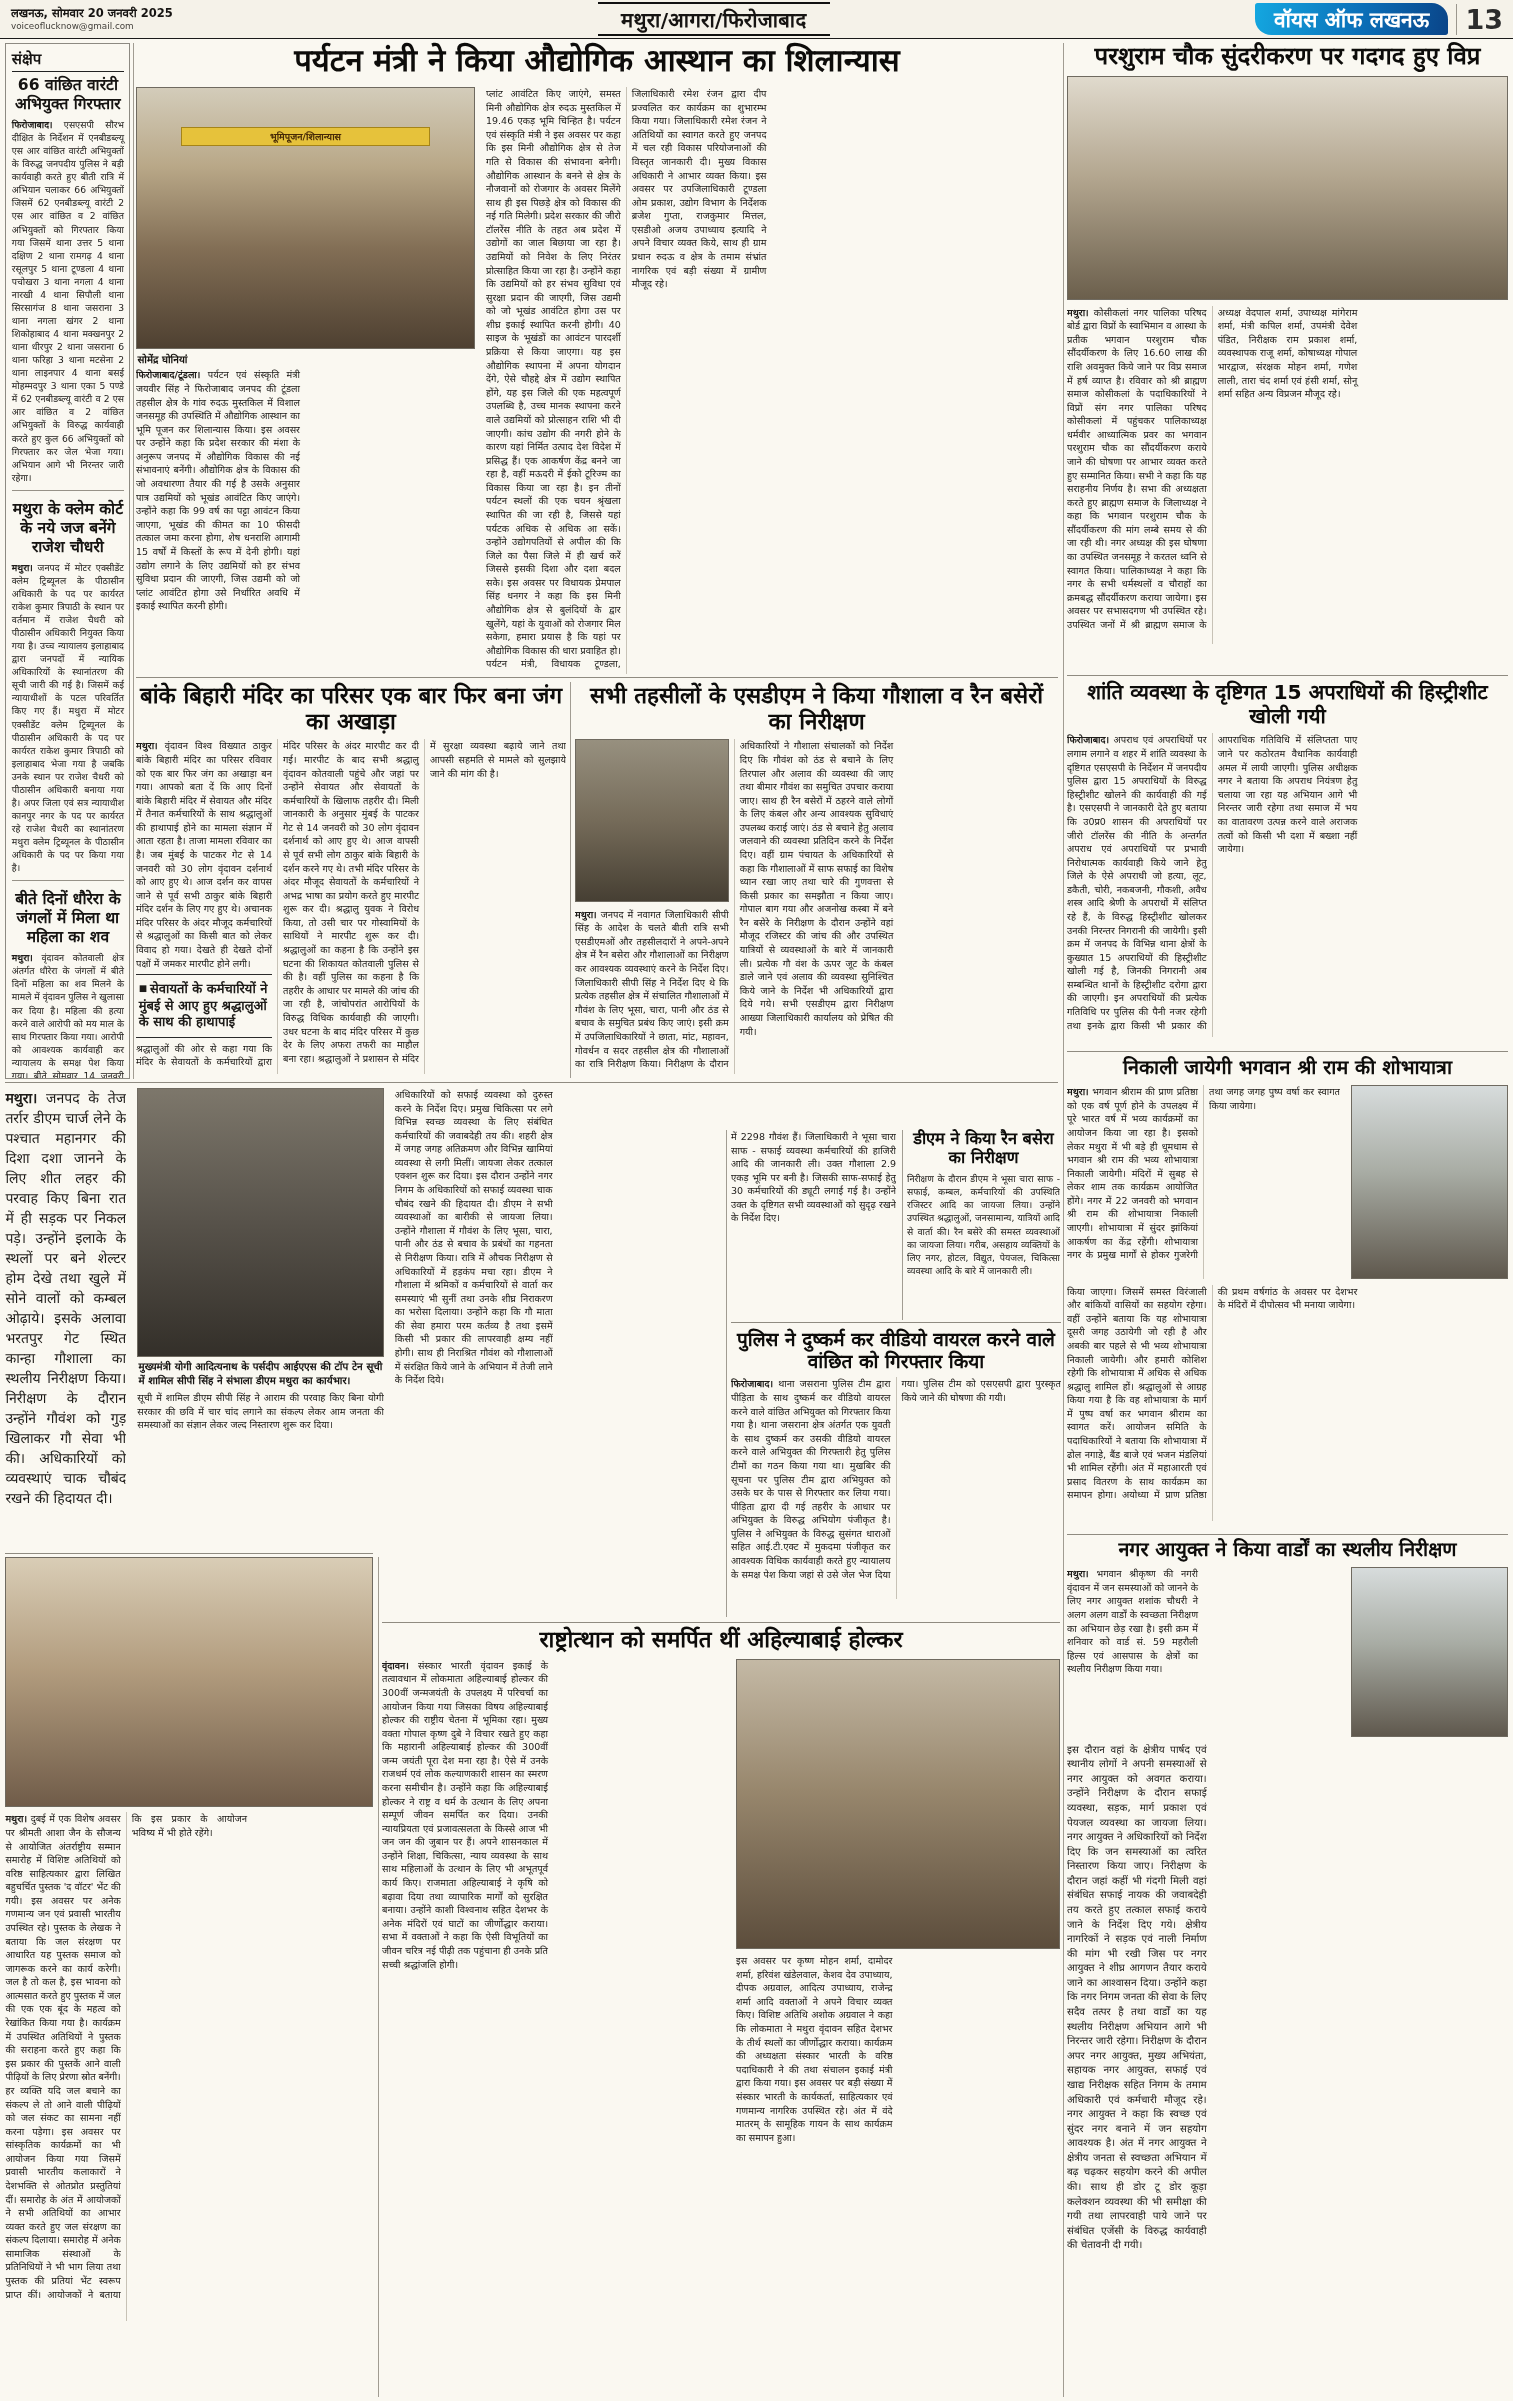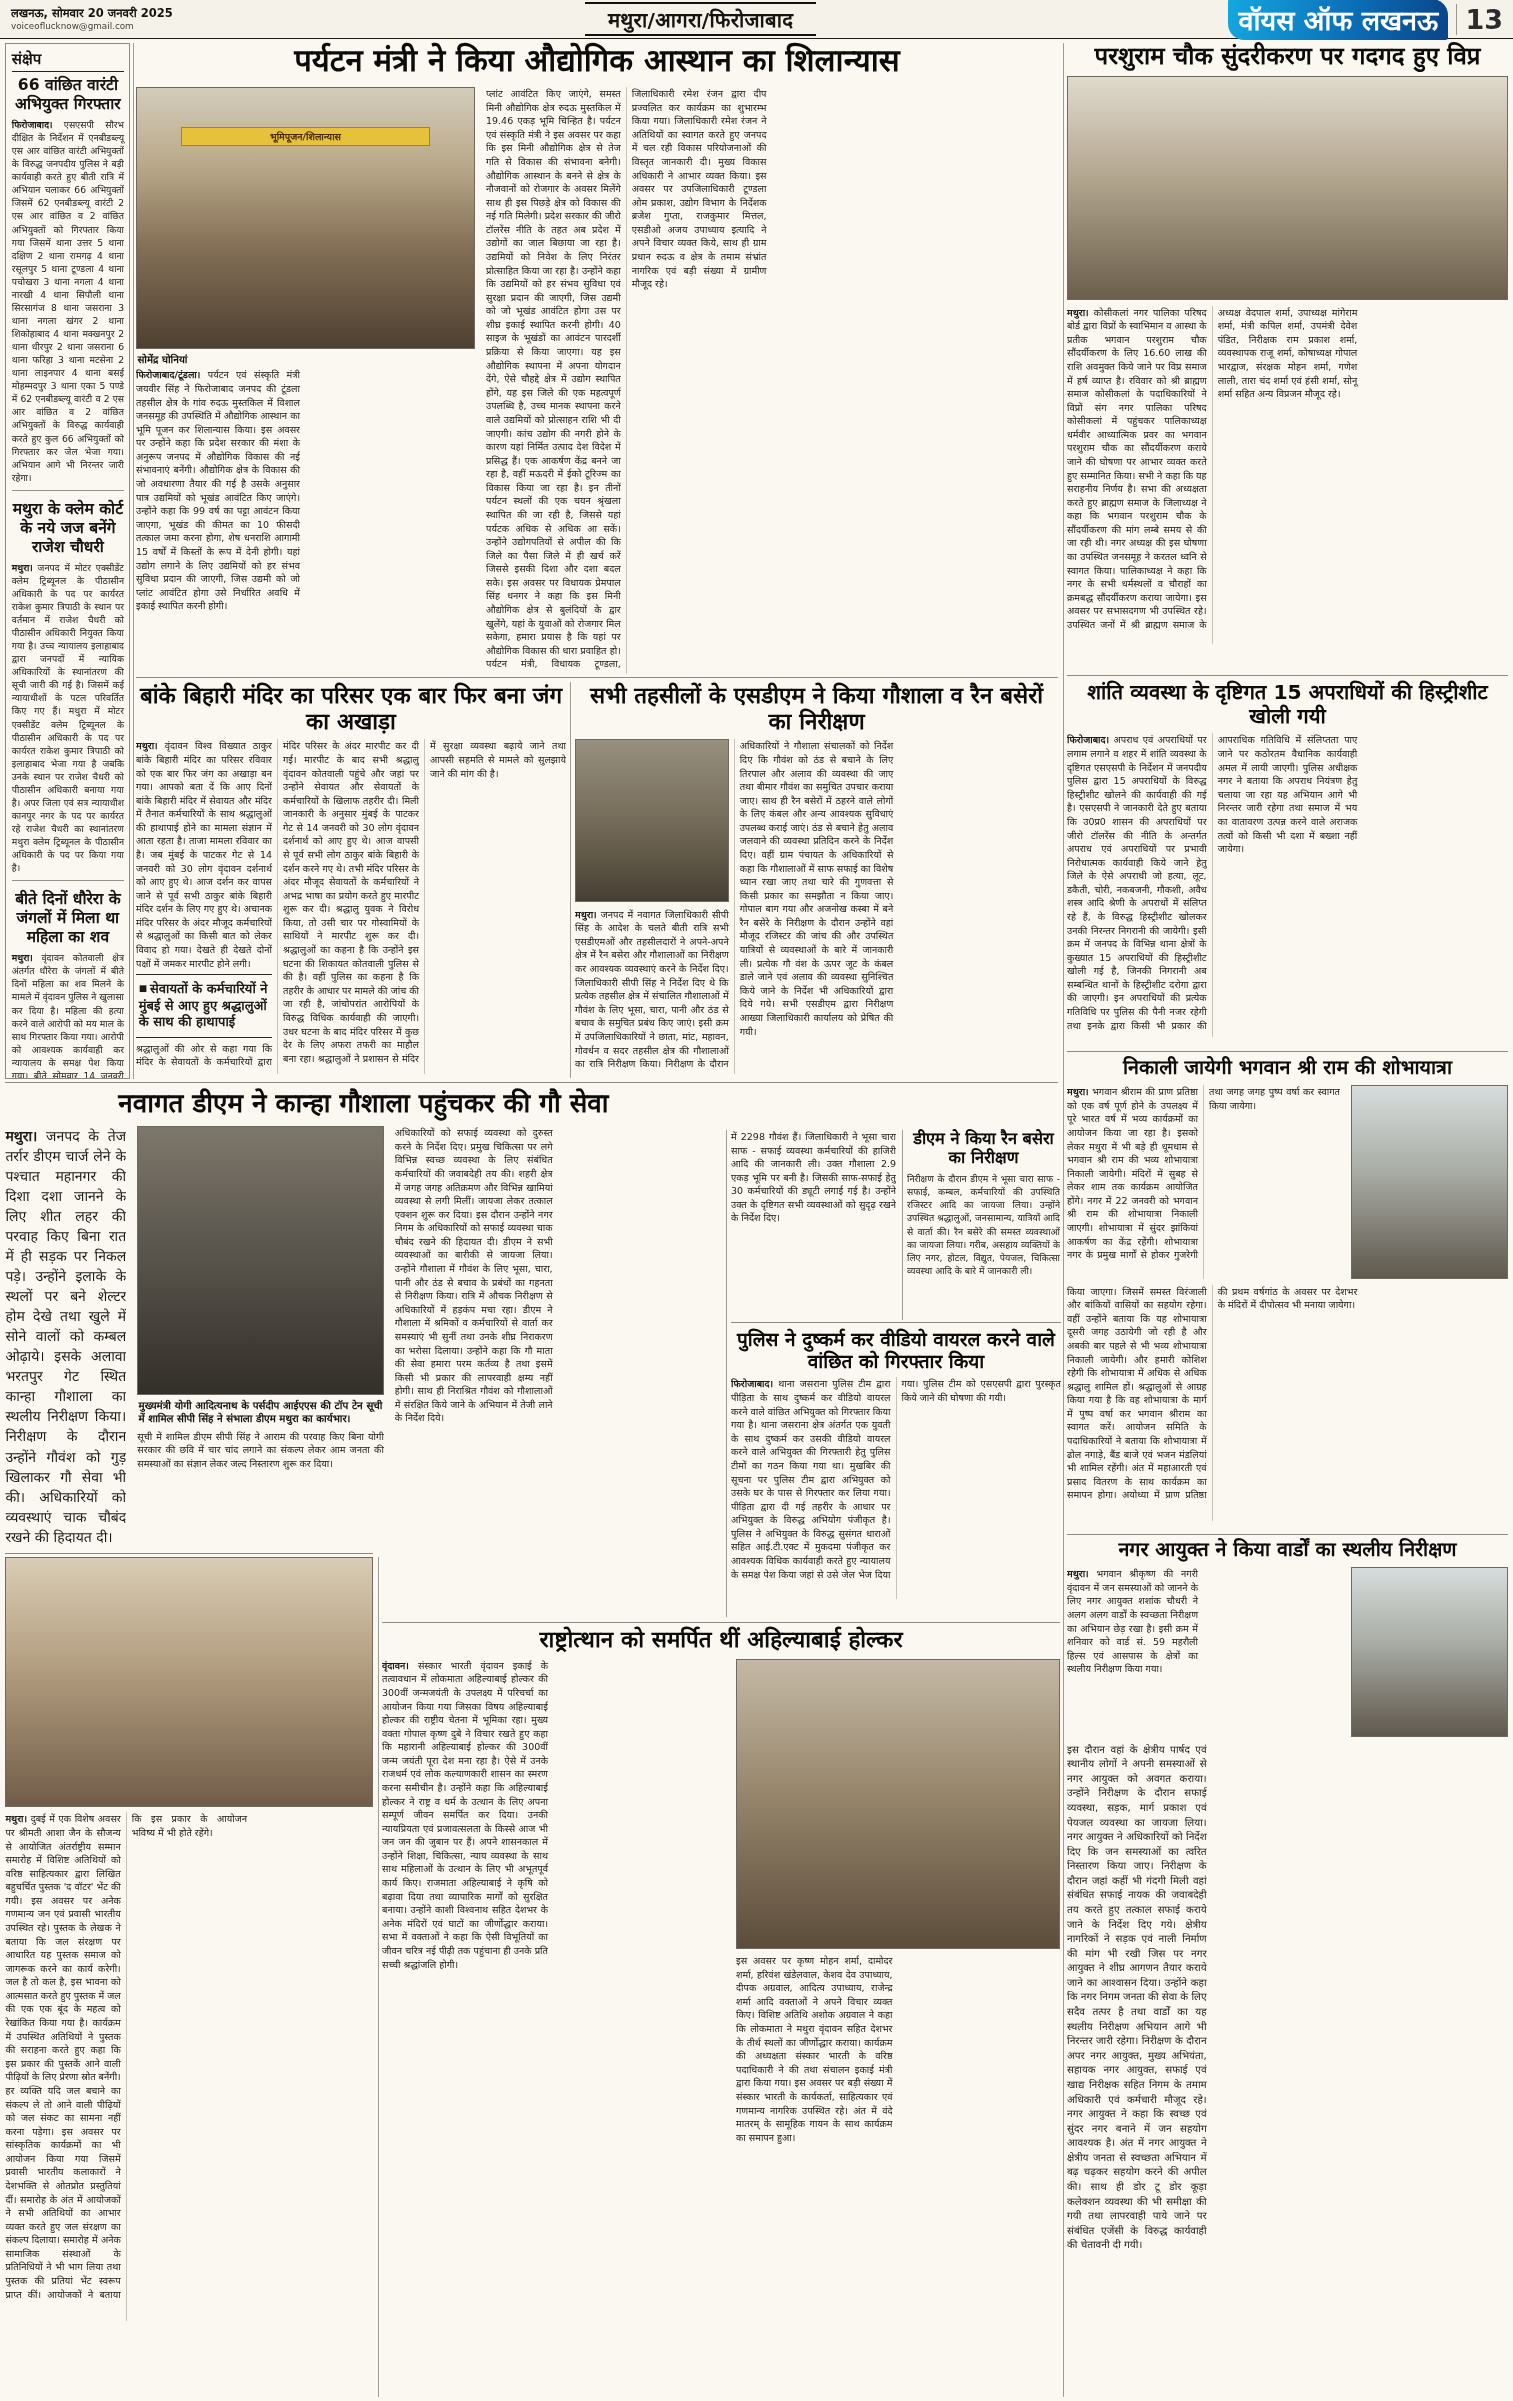--- a/index.html
+++ b/index.html
@@ -5,21 +5,21 @@
   *{box-sizing:border-box;margin:0;padding:0}
   html,body{margin:0;padding:0}
   body{font-family:"DejaVu Sans",sans-serif;background:#d9d6cf}
   .page{position:relative;width:1514px;height:2401px;background:#faf8f1;color:#161412;overflow:hidden}
   
   .hdr{position:absolute;left:0;top:0;width:1514px;height:39px;display:flex;align-items:center;justify-content:space-between;padding:2.7px 11px;border-bottom:1.4px solid #1b1b1b;background:#f5f2e9}
   .hdr-date{font-size:11.5px;font-weight:bold;line-height:1.2}
   .hdr-date .em{display:block;font-weight:normal;font-size:8.8px;color:#44413c}
   .hdr-region{font-size:20.3px;font-weight:bold;border-top:2px solid #111;border-bottom:2px solid #111;padding:0.7px 23px;letter-spacing:0.3px}
   .hdr-right{display:flex;align-items:center;gap:8.1px}
-  .masthead{background:linear-gradient(100deg,#14a7e0 0%,#0b6fb8 55%,#0a4488 100%);color:#fff;font-size:27px;font-weight:bold;padding:2px 10px;border-radius:2.7px 16.3px 2.7px 16.3px}
+  .masthead{background:linear-gradient(100deg,#14a7e0 0%,#0b6fb8 55%,#0a4488 100%);color:#fff;font-size:21px;font-weight:bold;padding:2px 19px;border-radius:2.7px 16.3px 2.7px 16.3px}
   .pageno{font-size:27px;font-weight:bold;color:#2c2c2c;border-left:1.4px solid #9b978e;padding-left:8.1px}
   
   .art{position:absolute}
   .hl{font-weight:bold;text-align:center;line-height:1.16;color:#0d0c0a}
   .body{font-size:9.5px;line-height:1.43;text-align:justify;color:#1d1b18}
   .body p{margin:0 0 4.1px}
   .dl{font-weight:bold}
   .cols2{column-count:2}.cols3{column-count:3}.cols4{column-count:4}
   .cols2,.cols3,.cols4{column-gap:11px;column-rule:0.7px solid #c7c2b6;column-fill:auto}
   .clip{overflow:hidden}
@@ -135,21 +135,20 @@
         <p><b class="dl">मथुरा।</b> <span>भगवान श्रीराम की प्राण प्रतिष्ठा को एक वर्ष पूर्ण होने के उपलक्ष्य में पूरे भारत वर्ष में भव्य कार्यक्रमों का आयोजन किया जा रहा है। इसको लेकर मथुरा में भी बड़े ही धूमधाम से भगवान श्री राम की भव्य शोभायात्रा निकाली जायेगी। मंदिरों में सुबह से लेकर शाम तक कार्यक्रम आयोजित होंगे। नगर में 22 जनवरी को भगवान श्री राम की शोभायात्रा निकाली जाएगी। शोभायात्रा में सुंदर झांकियां आकर्षण का केंद्र रहेंगी। शोभायात्रा नगर के प्रमुख मार्गों से होकर गुजरेगी तथा जगह जगह पुष्प वर्षा कर स्वागत किया जायेगा।</span></p>
       </div>
       <div class="photo ph4" style="width:157px;height:194px"></div>
     </div>
     <div class="body cols3 clip" style="height:236px">
       <p>किया जाएगा। जिसमें समस्त विरंजाली और बांकियों वासियों का सहयोग रहेगा। वहीं उन्होंने बताया कि यह शोभायात्रा दूसरी जगह उठायेगी जो रही है और अबकी बार पहले से भी भव्य शोभायात्रा निकाली जायेगी। और हमारी कोशिश रहेगी कि शोभायात्रा में अधिक से अधिक श्रद्धालु शामिल हों। श्रद्धालुओं से आग्रह किया गया है कि वह शोभायात्रा के मार्ग में पुष्प वर्षा कर भगवान श्रीराम का स्वागत करें। आयोजन समिति के पदाधिकारियों ने बताया कि शोभायात्रा में ढोल नगाड़े, बैंड बाजे एवं भजन मंडलियां भी शामिल रहेंगी। अंत में महाआरती एवं प्रसाद वितरण के साथ कार्यक्रम का समापन होगा। अयोध्या में प्राण प्रतिष्ठा की प्रथम वर्षगांठ के अवसर पर देशभर के मंदिरों में दीपोत्सव भी मनाया जायेगा।</p>
     </div>
   </section>
 
   <section class="art" style="left:5.4px;top:1088px;width:716px;height:529px">
-    <h2 class="hl" style="font-size:26px;margin-bottom:8.1px">नवागत डीएम ने कान्हा गौशाला पहुंचकर की गौ सेवा</h2>
     <div class="row">
       <div class="body clip" style="width:121px;height:418px;font-size:14px">
         <p><b class="dl">मथुरा।</b> <span>जनपद के तेज तर्रार डीएम चार्ज लेने के पश्चात महानगर की दिशा दशा जानने के लिए शीत लहर की परवाह किए बिना रात में ही सड़क पर निकल पड़े। उन्होंने इलाके के स्थलों पर बने शेल्टर होम देखे तथा खुले में सोने वालों को कम्बल ओढ़ाये। इसके अलावा भरतपुर गेट स्थित कान्हा गौशाला का स्थलीय निरीक्षण किया। निरीक्षण के दौरान उन्होंने गौवंश को गुड़ खिलाकर गौ सेवा भी की। अधिकारियों को व्यवस्थाएं चाक चौबंद रखने की हिदायत दी।</span></p>
       </div>
       <div style="width:247px">
         <div class="photo ph5" style="height:269px"></div>
         <div class="cap">मुख्यमंत्री योगी आदित्यनाथ के पर्सदीप आईएएस की टॉप टेन सूची में शामिल सीपी सिंह ने संभाला डीएम मथुरा का कार्यभार।</div>
         <div class="body clip" style="height:81px">
           <p>सूची में शामिल डीएम सीपी सिंह ने आराम की परवाह किए बिना योगी सरकार की छवि में चार चांद लगाने का संकल्प लेकर आम जनता की समस्याओं का संज्ञान लेकर जल्द निस्तारण शुरू कर दिया।</p>
         </div>

